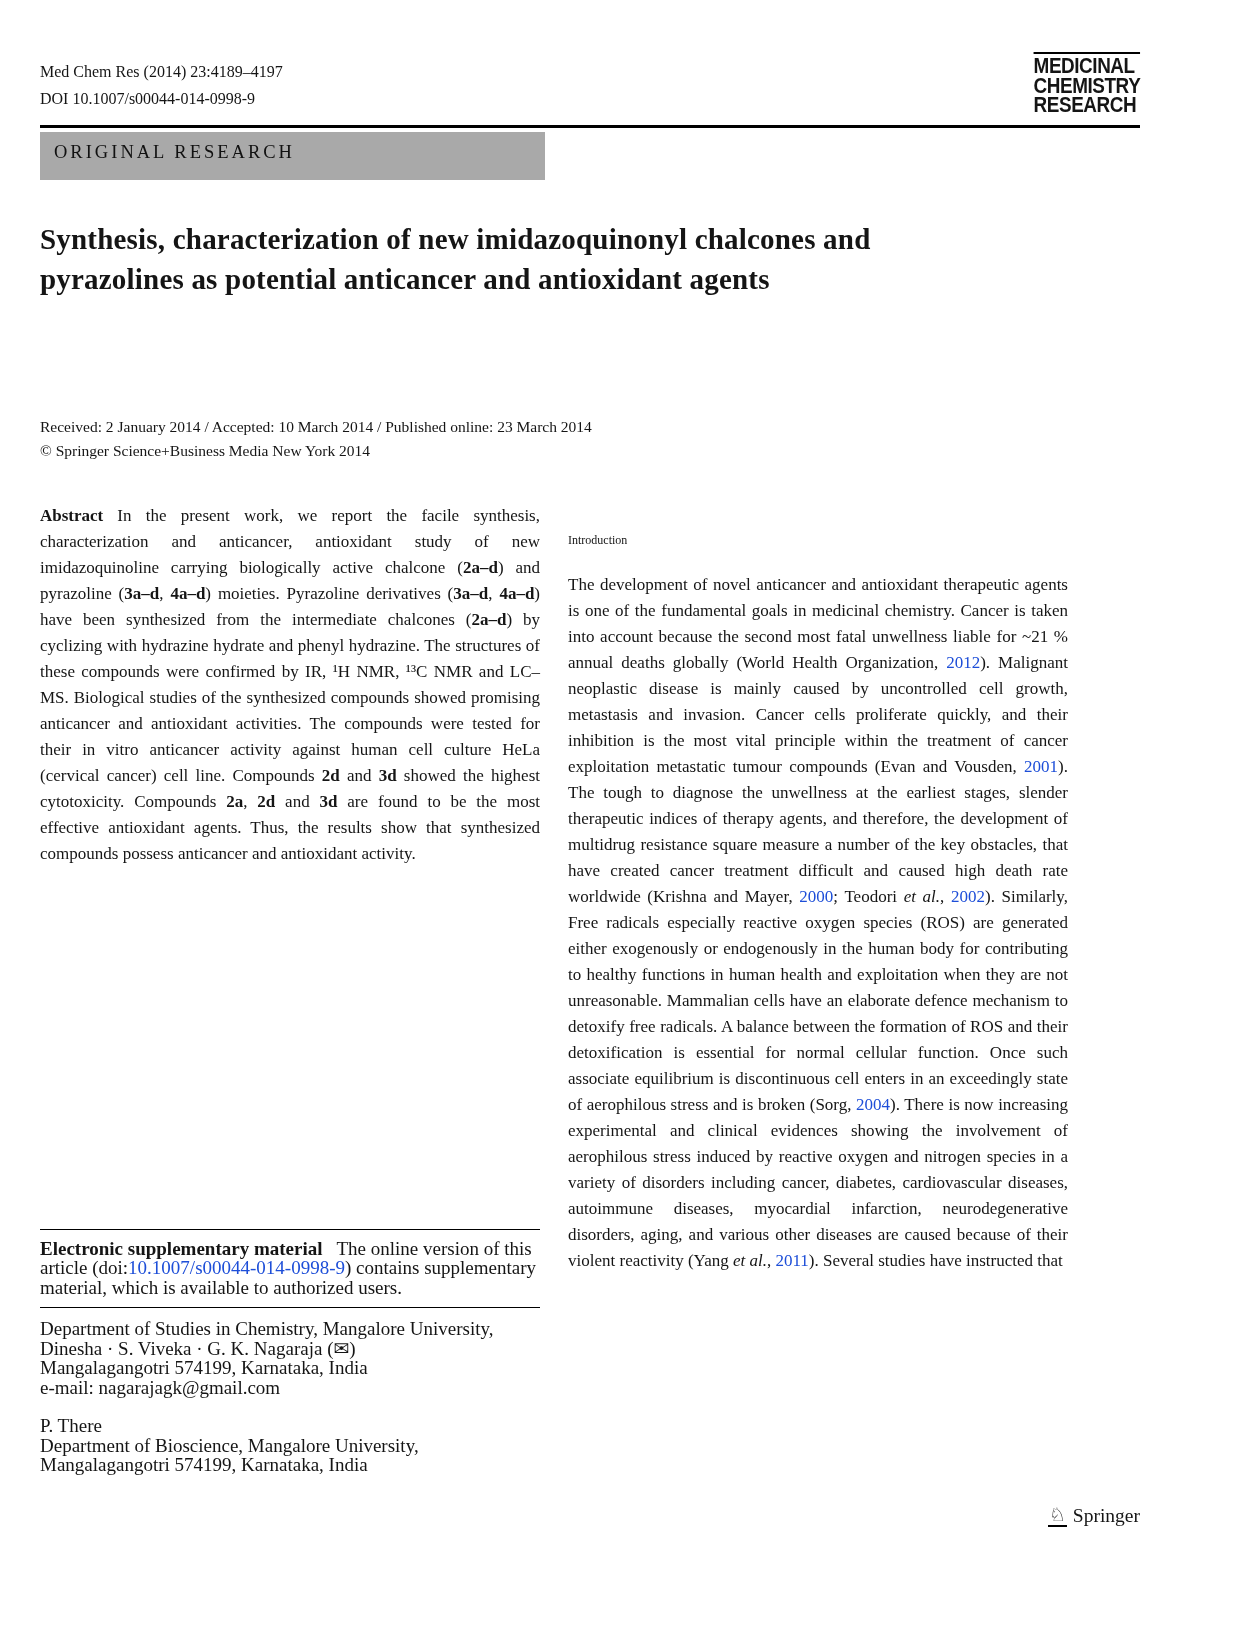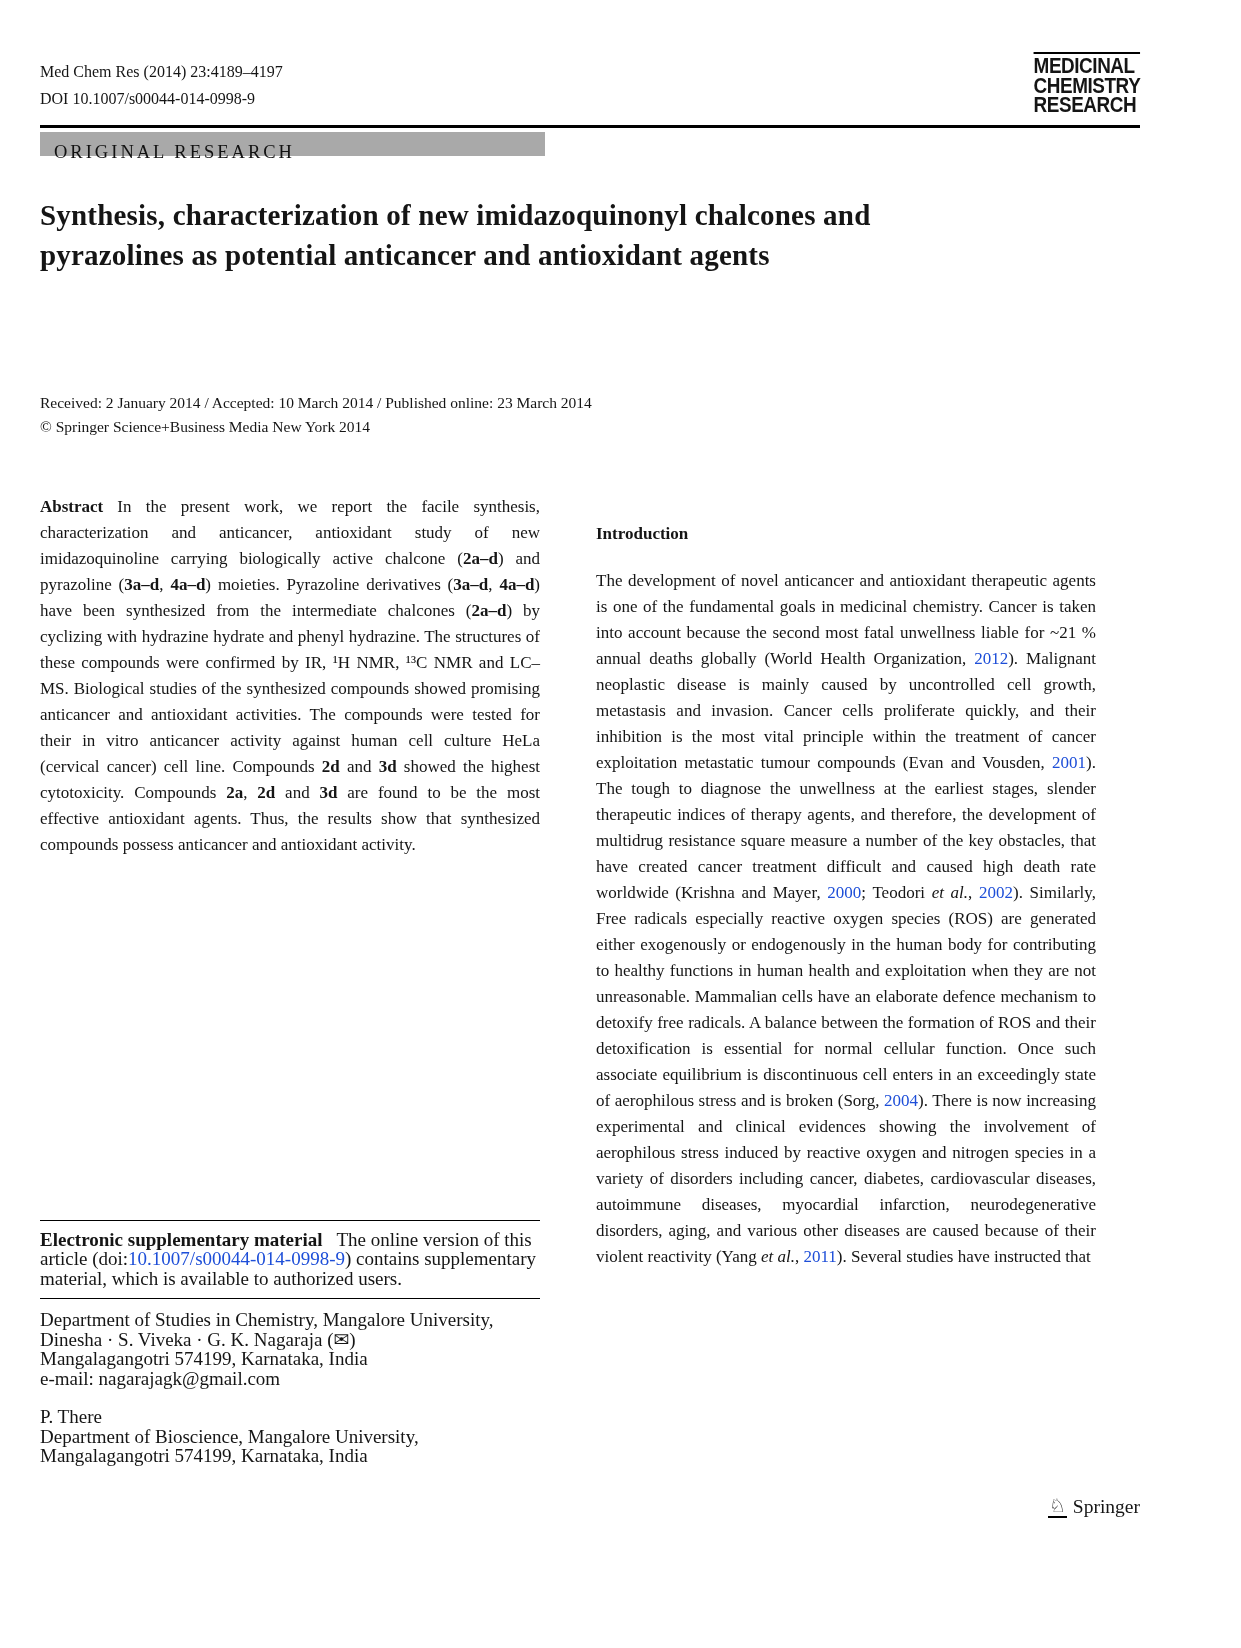--- a/index.html
+++ b/index.html
@@ -24,21 +24,21 @@
     font-size: 21.5px;
     line-height: 19.5px;
     letter-spacing: -0.5px;
     transform: scaleX(0.88);
     transform-origin: right top;
     text-align: left;
   }
   .main-rule { border: none; border-top: 3px solid #000; margin-top: 9px; }
   .banner {
     margin-top: 4px;
-    width: 505px; height: 24px;
+    width: 505px; height: 48px;
     background: #a9a9a9;
     color: #111;
     font-size: 18.5px;
     letter-spacing: 3px;
     line-height: 40px;
     padding-left: 14px;
   }
 
   
   h1.article-title {
@@ -46,21 +46,21 @@
     font-size: 29px;
     line-height: 40px;
     font-weight: 700;
     max-width: 930px;
     letter-spacing: 0.2px;
   }
   .authors { margin-top: 34px; font-size: 18px; font-weight: 700; line-height: 28px; }
   .dates-block { margin-top: 116px; font-size: 15.5px; line-height: 24px; }
 
   
-  .content { display: flex; gap: 56px; margin-top: 55px; min-height: 972px; }
+  .content { display: flex; gap: 28px; margin-top: 40px; min-height: 972px; }
   .col { width: 500px; }
   .col-left { display: flex; flex-direction: column; }
   .body-par {
     font-size: 17px;
     line-height: 26px;
     text-align: justify;
   }
   .inline-heading { font-weight: 700; margin-right: 14px; }
   .keywords-par { margin-top: 26px; text-align: left; }
   .seg-bold { font-weight: 700; }
@@ -74,21 +74,21 @@
     font-size: 19px;
     line-height: 19.5px;
     text-align: left;
   }
   .fn-esm { margin: 9px 0 10px 0; }
   .affil { margin-top: 11px; }
   .affil + .affil { margin-top: 19px; }
   .rule-bottom { margin-top: 0; }
 
   
-  .intro-heading { font-size: 17px; font-weight: 700; margin-top: 30px; }
+  .intro-heading { font-size: 12px; font-weight: 400; margin-top: 30px; }
   .intro-par { margin-top: 24px; }
 
   
   .footer-row { margin-top: 30px; text-align: right; }
   .springer-logo {
     display: inline-flex; align-items: center; gap: 6px;
     font-size: 19.5px;
   }
   .springer-horse {
     font-family: "DejaVu Sans", sans-serif;

